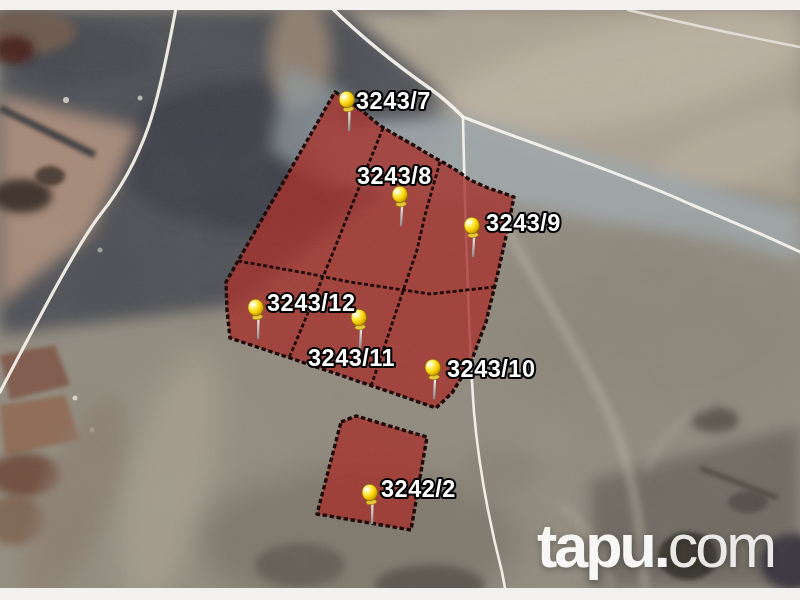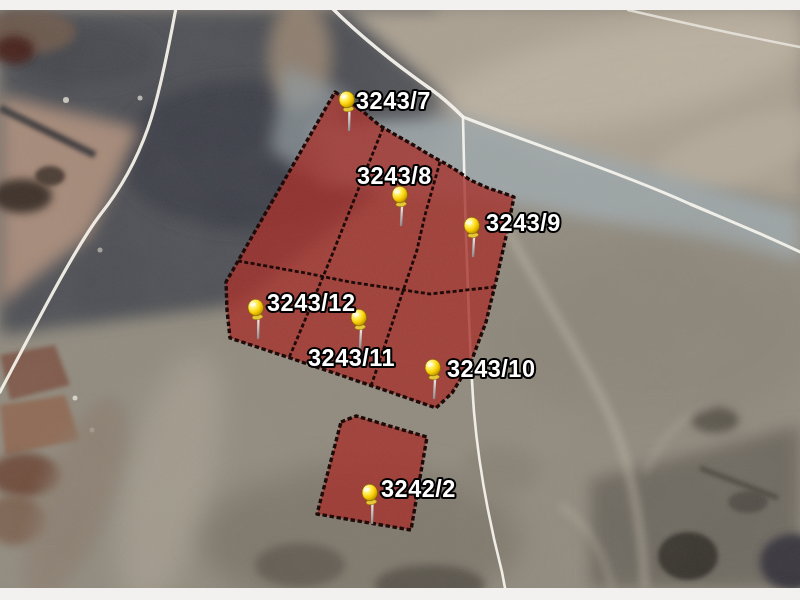--- a/index.html
+++ b/index.html
@@ -171,13 +171,14 @@
     <text class="plabel" x="267" y="311">3243/12</text>
     <text class="plabel" x="308" y="366">3243/11</text>
     <text class="plabel" x="447" y="377">3243/10</text>
     <text class="plabel" x="381" y="497">3242/2</text>
   </g>
 
   <rect x="0" y="0" width="800" height="10" fill="#f2f1ef"></rect>
   <rect x="0" y="588" width="800" height="12" fill="#f2f1ef"></rect>
 </svg>
 
+  <div class="watermark"><span class="b">tapu.</span><span class="l">com</span></div>
 </div>
 
 </body></html>

